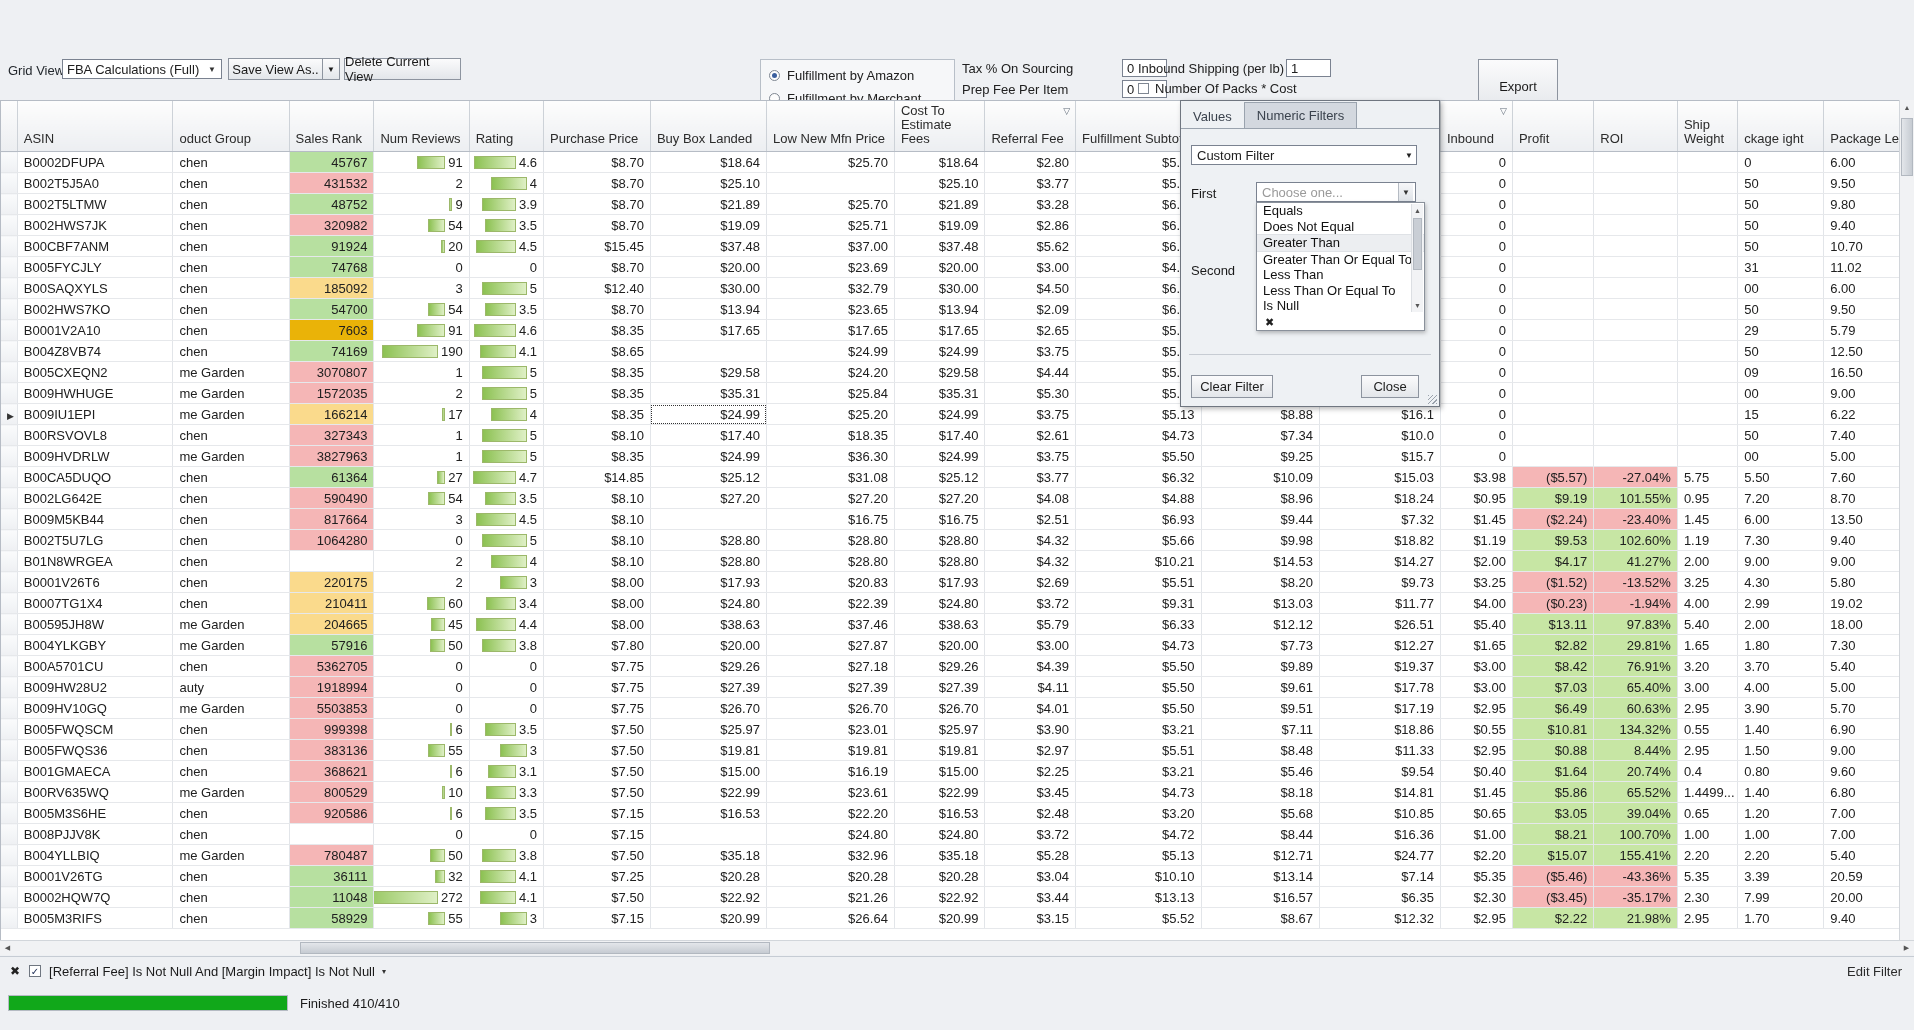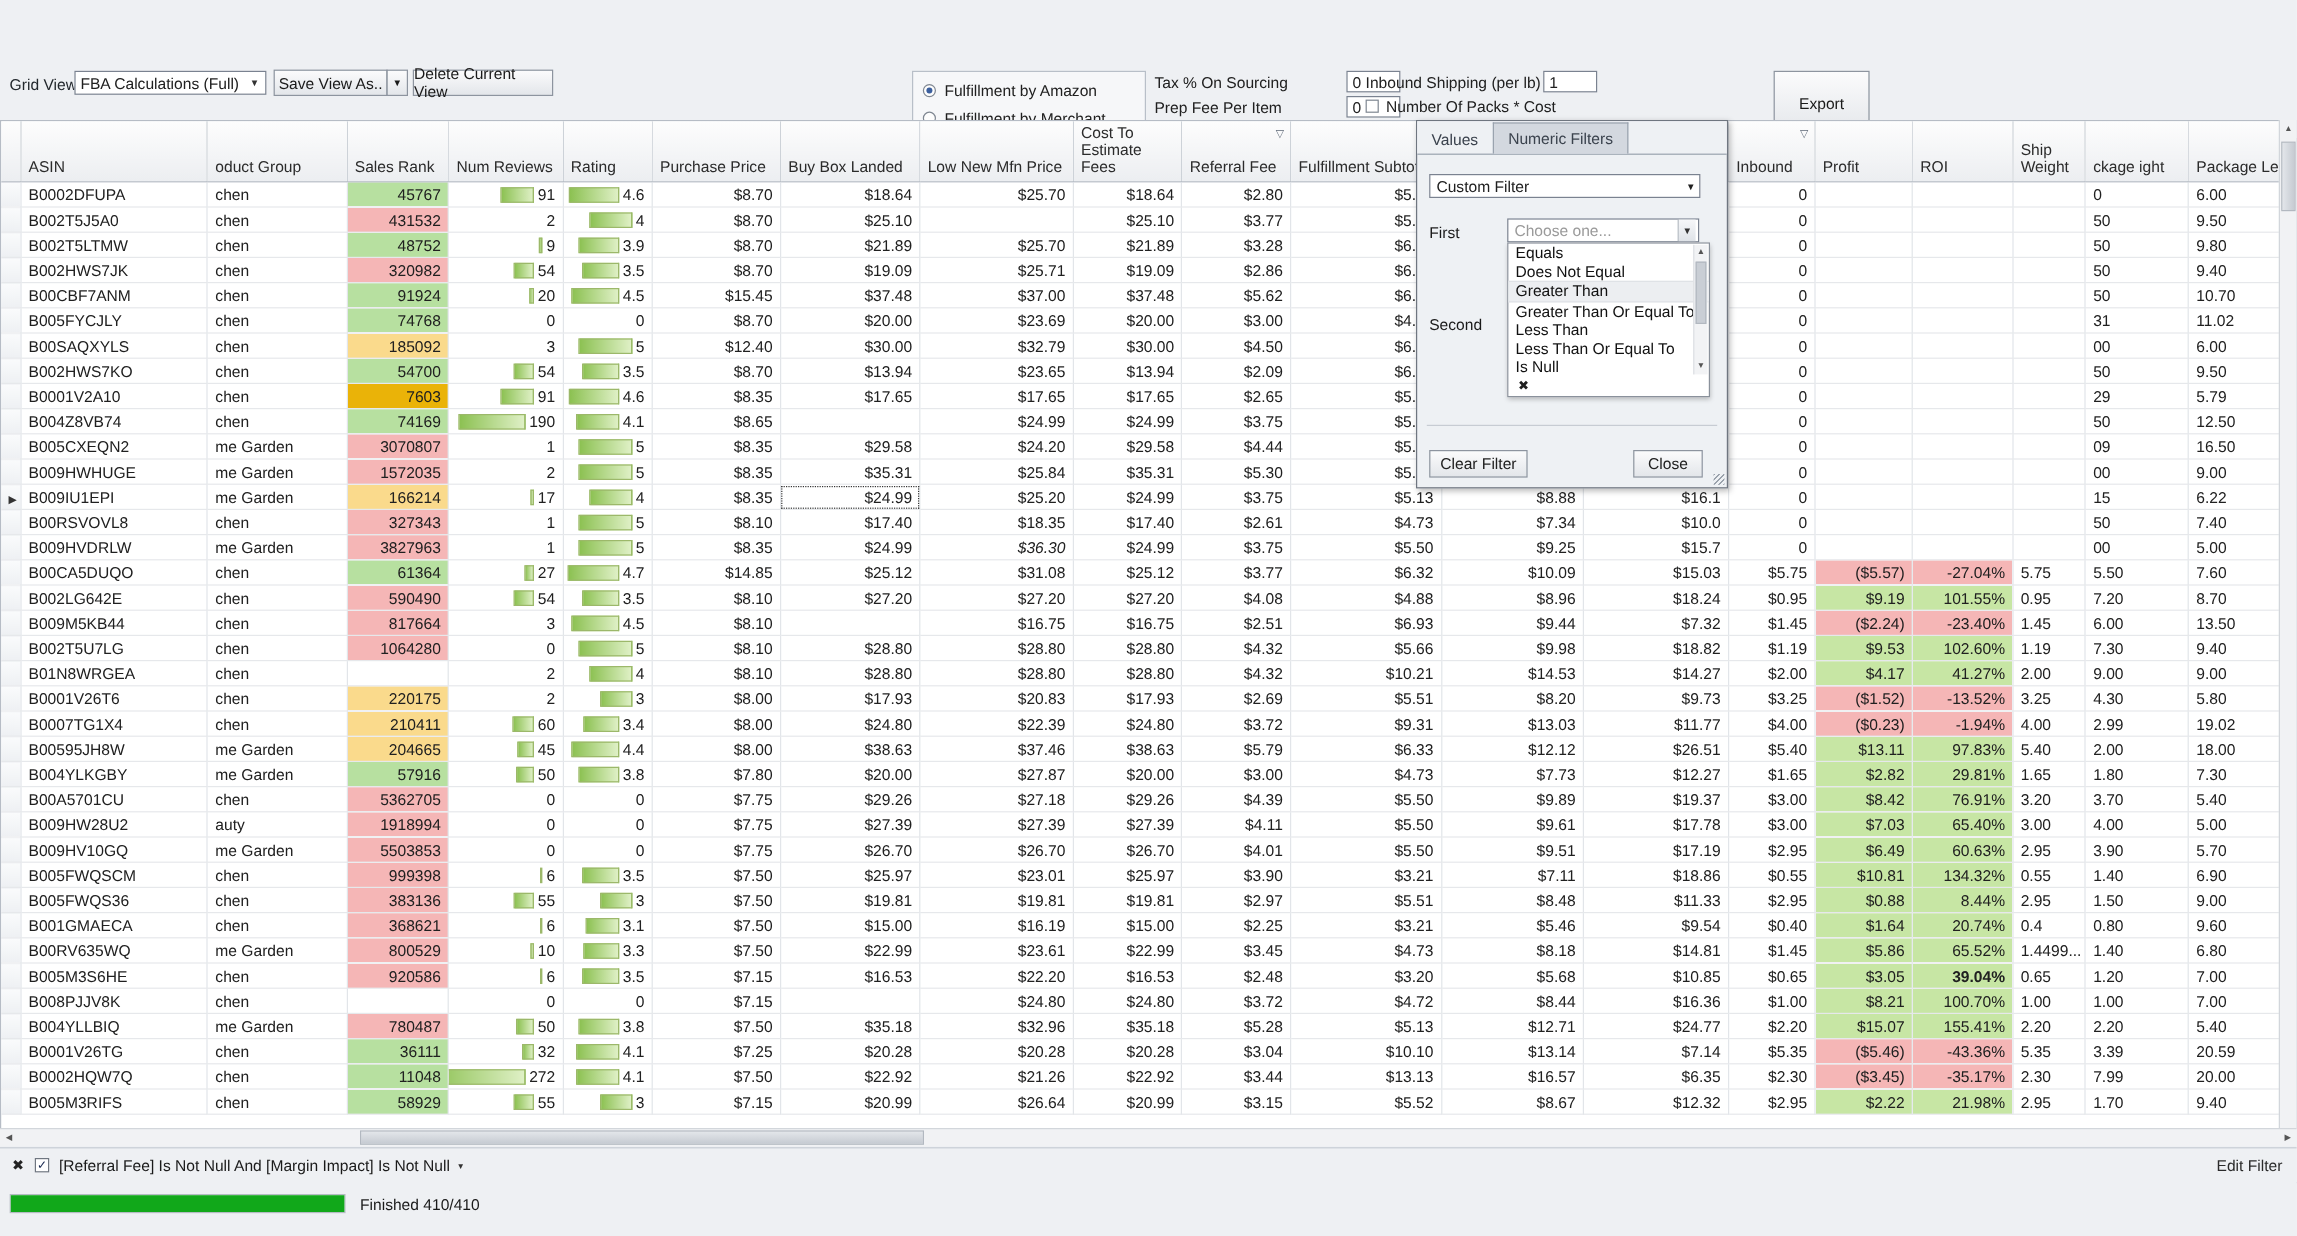--- a/index.html
+++ b/index.html
@@ -691,21 +691,21 @@
               </span>
             </td>
             <td class="num" style="width: 64px;">
               <span class="cellflex">
                 <span class="bar databar" style="width:45px;"></span>
                 <span>5</span>
               </span>
             </td>
             <td class="num" style="width: 92px;">$8.35</td>
             <td class="num" style="width: 100px;">$24.99</td>
-            <td class="num" style="width: 110px; font-style: italic;">$36.30</td>
+            <td class="num" style="width: 110px;">$36.30</td>
             <td class="num" style="width: 78px;">$24.99</td>
             <td class="num" style="width: 78px;">$3.75</td>
             <td class="num" style="width: 108px;">$5.50</td>
             <td class="num" style="width: 102px;">$9.25</td>
             <td class="num" style="width: 104px;">$15.7</td>
             <td class="num" style="width: 62px;">0</td>
             <td class="num" style="width: 70px; background: transparent;"></td>
             <td class="num" style="width: 72px; background: transparent;"></td>
             <td style="width: 52px;"></td>
             <td style="width: 74px;">00</td>
@@ -729,21 +729,21 @@
               </span>
             </td>
             <td class="num" style="width: 92px;">$14.85</td>
             <td class="num" style="width: 100px;">$25.12</td>
             <td class="num" style="width: 110px;">$31.08</td>
             <td class="num" style="width: 78px;">$25.12</td>
             <td class="num" style="width: 78px;">$3.77</td>
             <td class="num" style="width: 108px;">$6.32</td>
             <td class="num" style="width: 102px;">$10.09</td>
             <td class="num" style="width: 104px;">$15.03</td>
-            <td class="num" style="width: 62px;">$5.75</td>
+            <td class="num" style="width: 62px;">$3.98</td>
             <td class="num" style="width: 70px; background: rgb(245, 182, 182);">($5.57)</td>
             <td class="num" style="width: 72px; background: rgb(245, 182, 182);">-27.04%</td>
             <td style="width: 52px;">5.75</td>
             <td style="width: 74px;">5.50</td>
             <td style="width: 90px;">7.60</td>
           </tr>
           <tr>
             <td class="c-rowhdr"></td>
             <td style="width: 134px;">B002LG642E</td>
             <td style="width: 100px;">chen</td>
@@ -1233,21 +1233,21 @@
             <td class="num" style="width: 92px;">$7.15</td>
             <td class="num" style="width: 100px;">$16.53</td>
             <td class="num" style="width: 110px;">$22.20</td>
             <td class="num" style="width: 78px;">$16.53</td>
             <td class="num" style="width: 78px;">$2.48</td>
             <td class="num" style="width: 108px;">$3.20</td>
             <td class="num" style="width: 102px;">$5.68</td>
             <td class="num" style="width: 104px;">$10.85</td>
             <td class="num" style="width: 62px;">$0.65</td>
             <td class="num" style="width: 70px; background: rgb(199, 230, 164);">$3.05</td>
-            <td class="num" style="width: 72px; background: rgb(199, 230, 164); font-weight: bold;">39.04%</td>
+            <td class="num" style="width: 72px; background: rgb(199, 230, 164);">39.04%</td>
             <td style="width: 52px;">0.65</td>
             <td style="width: 74px;">1.20</td>
             <td style="width: 90px;">7.00</td>
           </tr>
           <tr>
             <td class="c-rowhdr"></td>
             <td style="width: 134px;">B008PJJV8K</td>
             <td style="width: 100px;">chen</td>
             <td class="num" style="width: 73px; background: transparent;"></td>
             <td class="num" style="width: 82px;">

